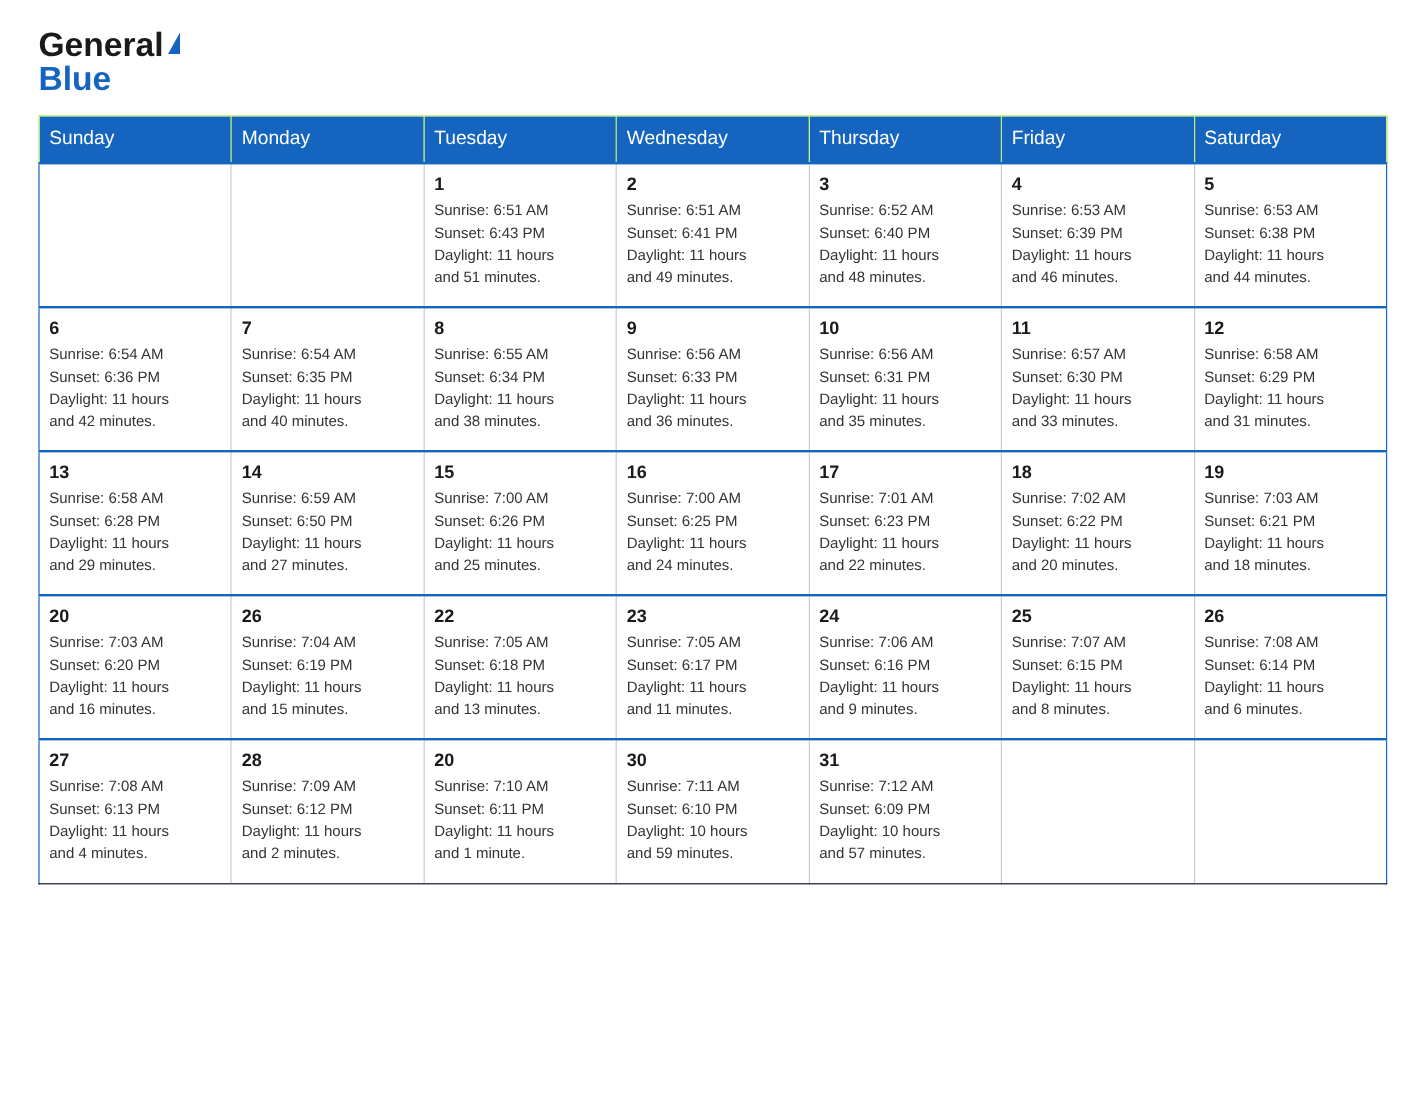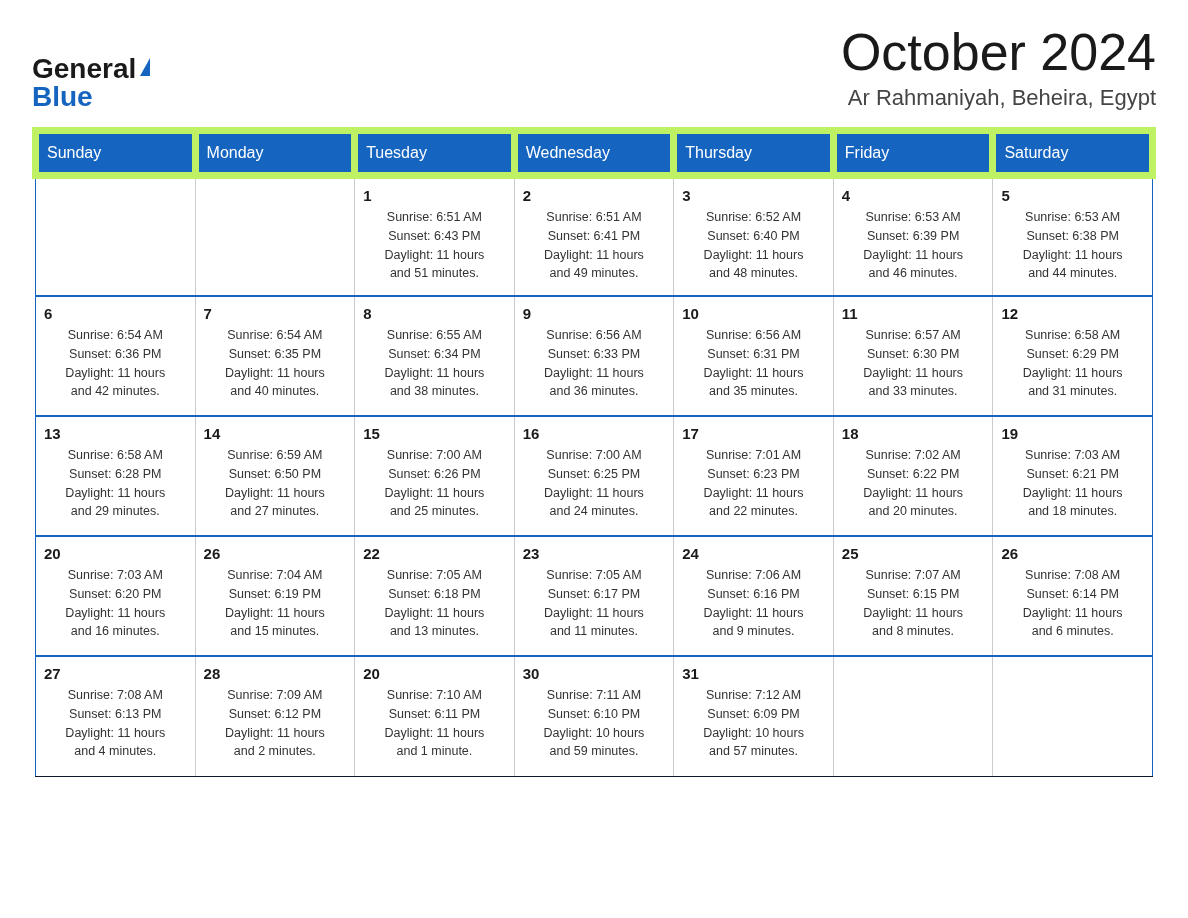--- a/index.html
+++ b/index.html
@@ -64,21 +64,21 @@
     }
     thead tr {
       background-color: #1565c0;
       color: #fff;
     }
     thead th {
       padding: 10px 8px;
       font-size: 16px;
       font-weight: normal;
       text-align: left;
-      border: 7px solid #bef264;
+      border: 1px solid #bef264;
     }
     tbody tr {
       border-top: 2px solid #1565c0;
     }
     tbody td {
       vertical-align: top;
       padding: 8px 8px 12px 8px;
       font-size: 13px;
       color: #222;
       border-left: 1px solid #ccc;
@@ -93,42 +93,37 @@
       font-size: 15px;
       font-weight: bold;
       color: #1a1a1a;
       margin-bottom: 4px;
       display: block;
     }
     .day-info {
       font-size: 12.5px;
       color: #333;
       line-height: 1.5;
-      text-align: center;
     }
     .empty-cell { background: #fff; }
     .logo-row {
       display: flex;
       align-items: center;
     }
   </style>
 </head>
 <body>
 
 <div class="header">
   <div class="logo">
     <div class="logo-row">
       <span class="logo-general">General</span>
       <span class="logo-triangle"></span>
     </div>
     <span class="logo-blue">Blue</span>
-  </div>
-  <div class="title-block">
-    <div class="month-title">October 2024</div>
-    <div class="location-title">Ar Rahmaniyah, Beheira, Egypt</div>
   </div>
 </div>
 
 <table>
   <thead>
     <tr>
     <th>Sunday</th>
         <th>Monday</th>
         <th>Tuesday</th>
         <th>Wednesday</th>

